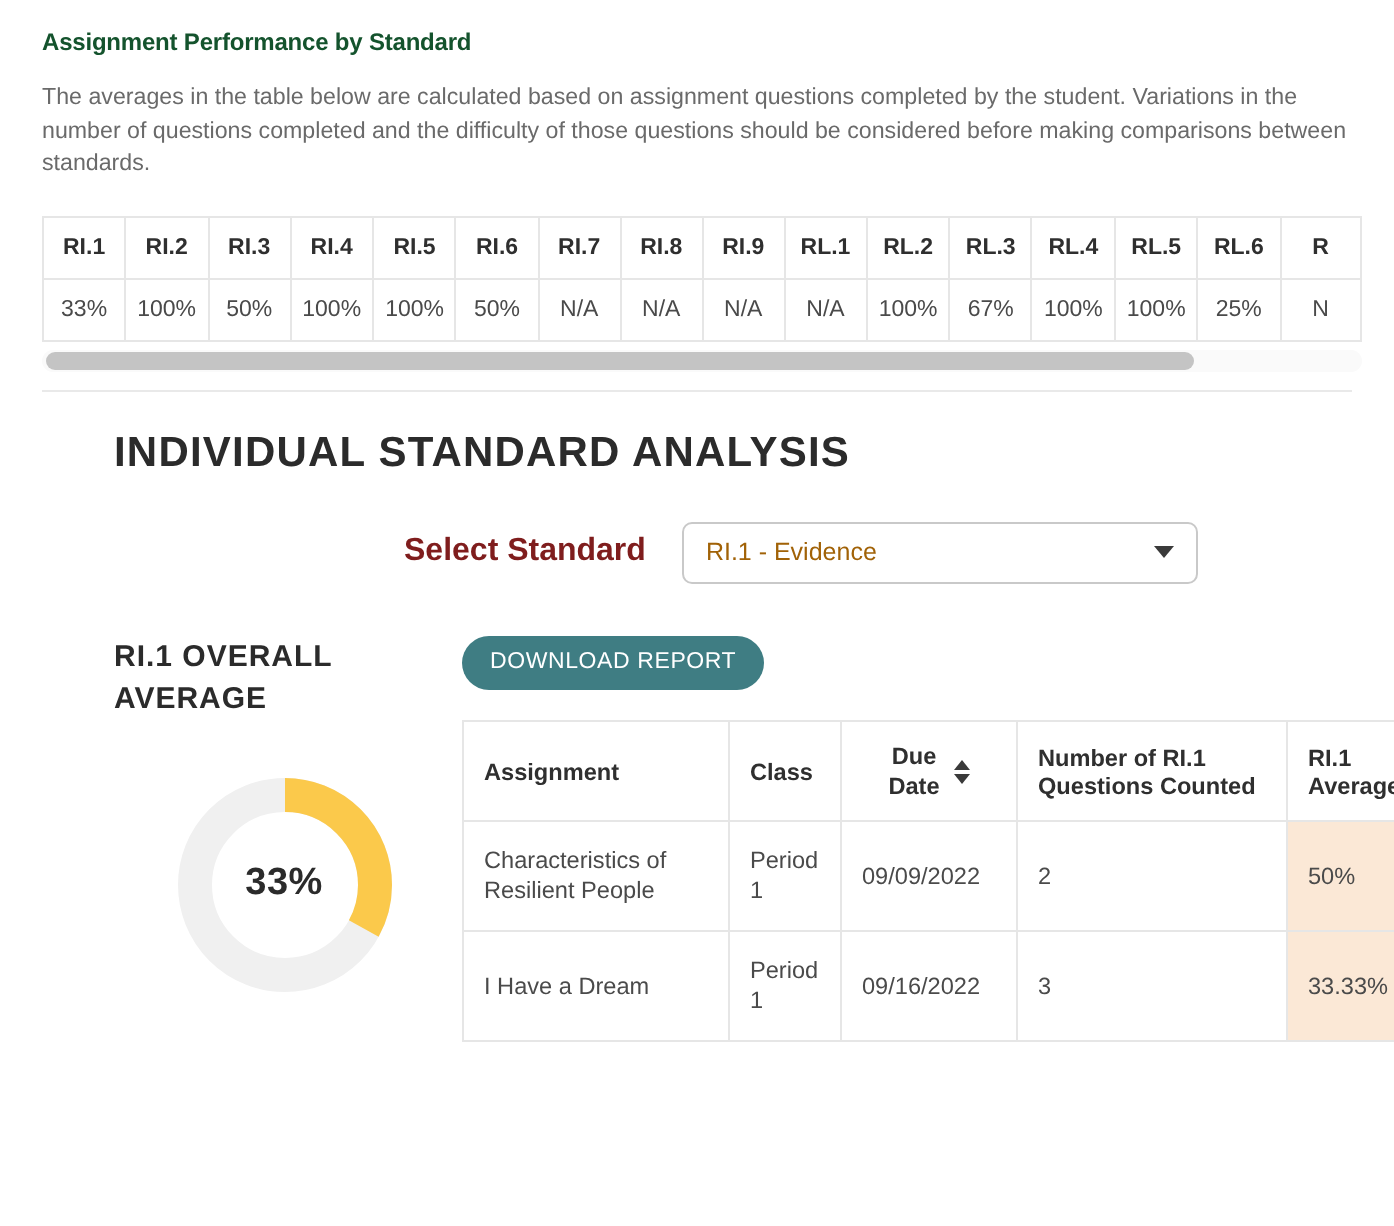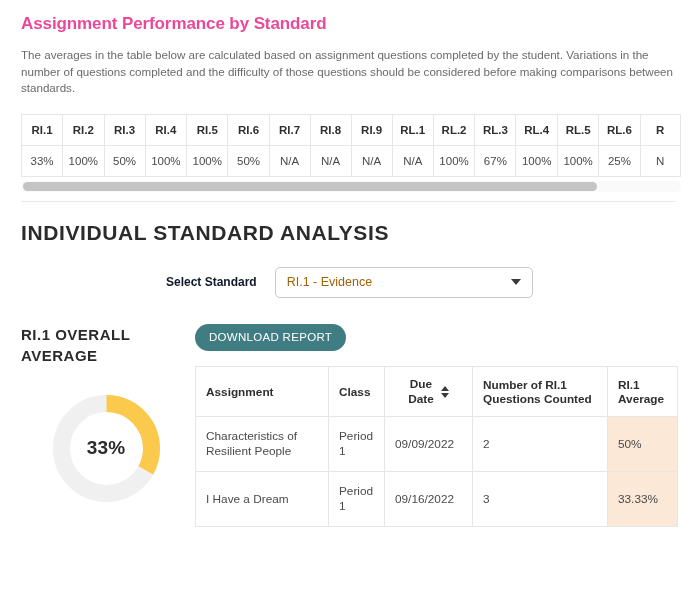--- a/index.html
+++ b/index.html
@@ -19,23 +19,23 @@
   
   .section-one {
     padding: 14px 21px 0 21px;
   }
   .head-row {
     display: flex;
     align-items: center;
     justify-content: space-between;
   }
   .section-title {
-    font-size: 17px;
-    font-weight: bold;
-    color: #ec4899;
+    font-size: 12px;
+    font-weight: bold;
+    color: #14532d;
     letter-spacing: -0.1px;
     margin: 0;
     white-space: nowrap;
   }
   .pill-btn {
     background: #3f7d83;
     color: #ffffff;
     border: none;
     border-radius: 16px;
     font-size: 12.5px;
@@ -109,38 +109,39 @@
 
   .rule {
     border: none;
     border-top: 1px solid #e9e9e9;
     margin: 9px 21px 0 21px;
   }
 
   
   .section-two {
     padding: 0 21px;
+    margin-left: 36px;
   }
   .big-heading {
     font-size: 21px;
     font-weight: bold;
     letter-spacing: 0.6px;
     color: #2b2b2b;
     margin: 19px 0 0 0;
   }
   .select-row {
     display: flex;
     align-items: center;
     margin-top: 22px;
     padding-left: 145px;
   }
   .select-label {
-    font-size: 12px;
-    font-weight: bold;
-    color: #0f172a;
+    font-size: 16px;
+    font-weight: bold;
+    color: #7f1d1d;
     margin-right: 18px;
     white-space: nowrap;
   }
   .select-box {
     width: 258px;
     height: 31px;
     border: 1px solid #c9c9c9;
     border-radius: 5px;
     background: #ffffff;
     display: flex;

